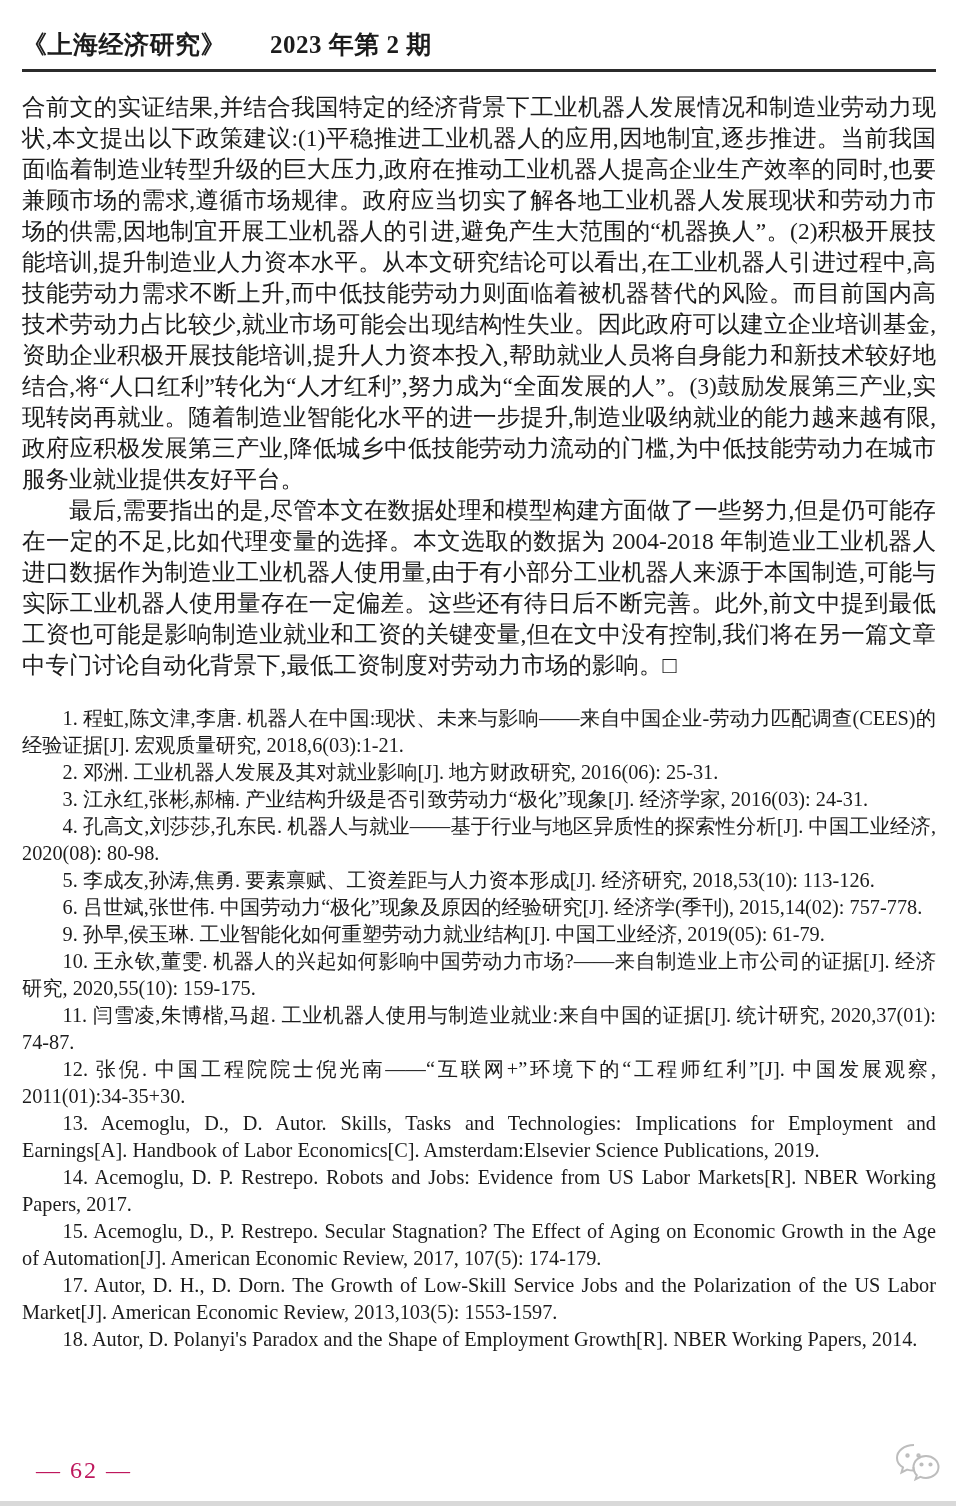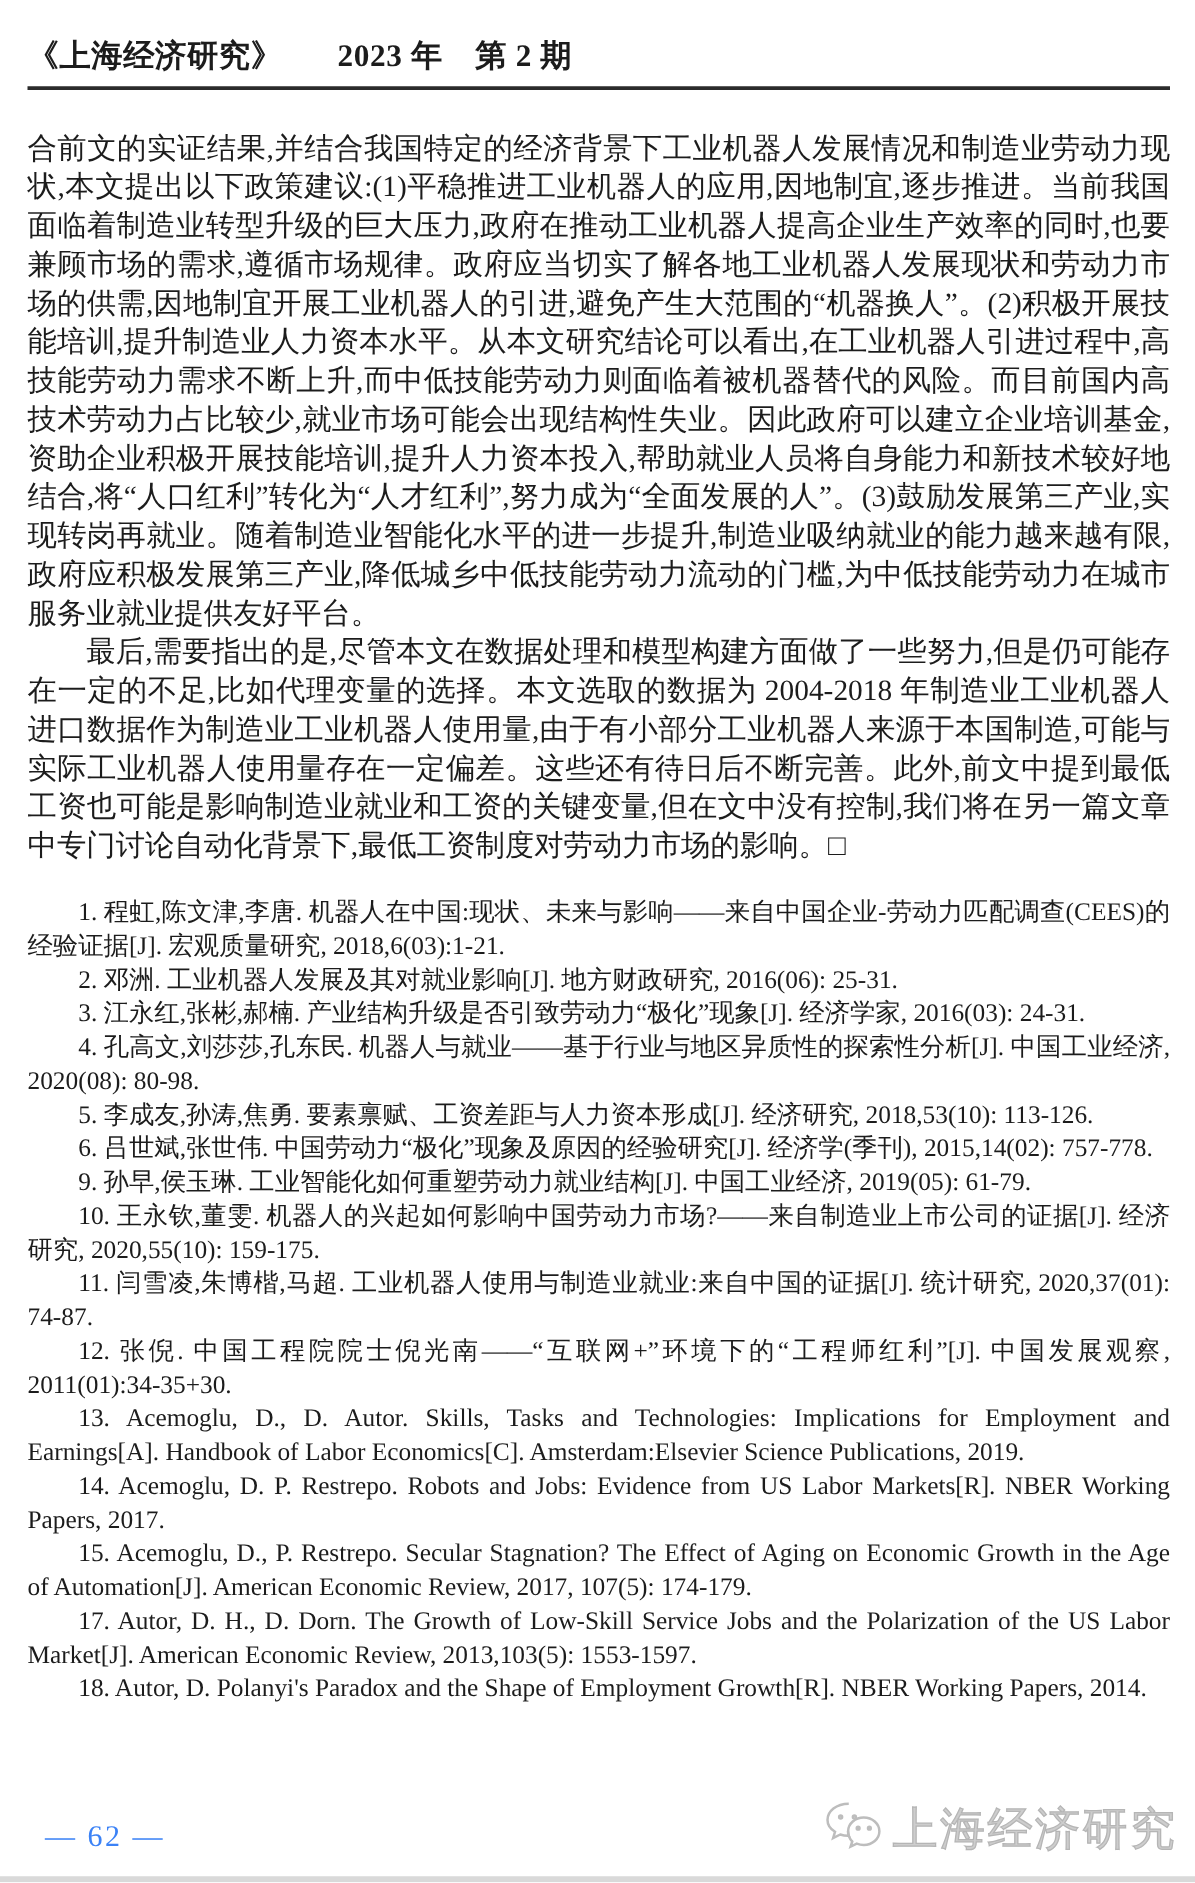--- a/index.html
+++ b/index.html
@@ -19,28 +19,28 @@
   .content {
     padding: 28px 20px 0 22px;
   }
   .journal-header {
     font-size: 25px;
     font-weight: bold;
     letter-spacing: 0.5px;
     white-space: nowrap;
   }
   .journal-header .hdr-year { margin-left: 44px; }
-  .journal-header .hdr-issue { margin-left: 26px; }
+  .journal-header .hdr-issue { }
   .header-rule {
     border: none;
     border-bottom: 3px solid #2b2b2b;
     margin: 8px 0 0 0;
   }
   .article-body {
-    margin-top: 32px;
+    margin-top: 20px;
   }
   .article-body p {
     margin: 0;
     font-size: 23.5px;
     line-height: 31px;
     text-align: justify;
   }
   .article-body p.indent {
     text-indent: 2em;
   }
@@ -58,21 +58,21 @@
     line-height: 27px;
     text-align: justify;
     text-indent: 2em;
   }
   .page-number {
     position: absolute;
     left: 36px;
     bottom: 22px;
     font-size: 24px;
     letter-spacing: 2px;
-    color: #3b82f6;
+    color: #be185d;
   }
   .watermark {
     position: absolute;
     right: 14px;
     bottom: 18px;
     display: flex;
     align-items: center;
     gap: 7px;
   }
   .watermark .wm-text {
@@ -134,17 +134,16 @@
         <g fill="none" stroke="#bdbdbd" stroke-width="2">
           <path d="M20 3 C10 3 3 9 3 16 C3 20 5.3 23.2 9 25.4 L7.5 30.5 L13.2 27.6 C15.3 28.3 17.6 28.7 20 28.6 C19.6 27.5 19.4 26.3 19.4 25"></path>
           <path d="M19.5 25 C19.5 18.8 25.2 14 32 14 C38.8 14 44.5 18.8 44.5 25 C44.5 31.2 38.8 36 32 36 C30 36 28.1 35.6 26.4 34.9 L21.5 37.3 L22.8 33.2 C20.7 31.1 19.5 28.2 19.5 25 Z"></path>
           <circle cx="13.5" cy="13.5" r="1.2"></circle>
           <circle cx="24.5" cy="13.5" r="1.2"></circle>
           <circle cx="27.5" cy="22.5" r="1.1"></circle>
           <circle cx="36.5" cy="22.5" r="1.1"></circle>
         </g>
       </svg>
     </span>
-    <span class="wm-text">上海经济研究</span>
   </div>
 
   <div class="bottom-strip"></div>
 </div>
 
 </body></html>

